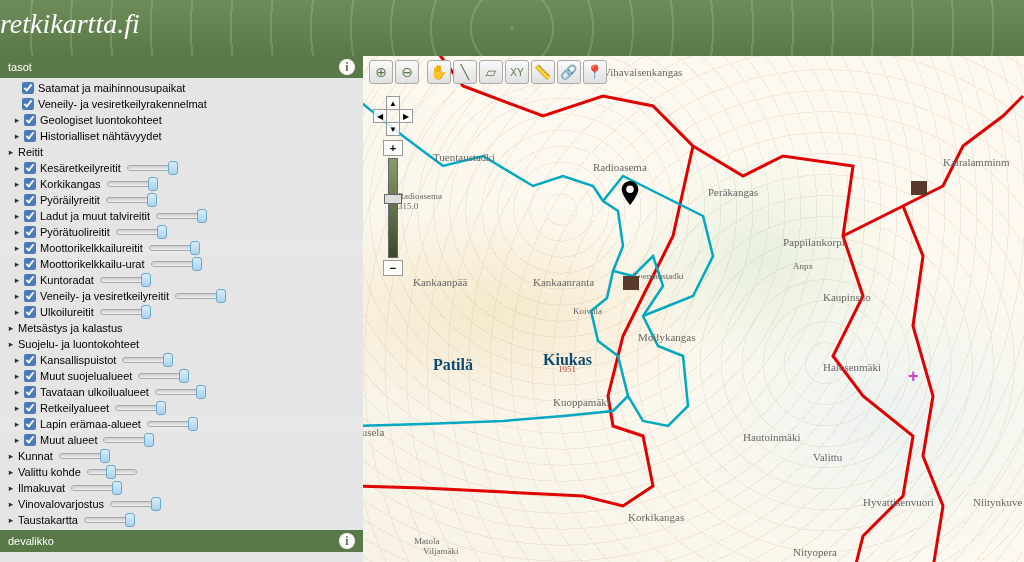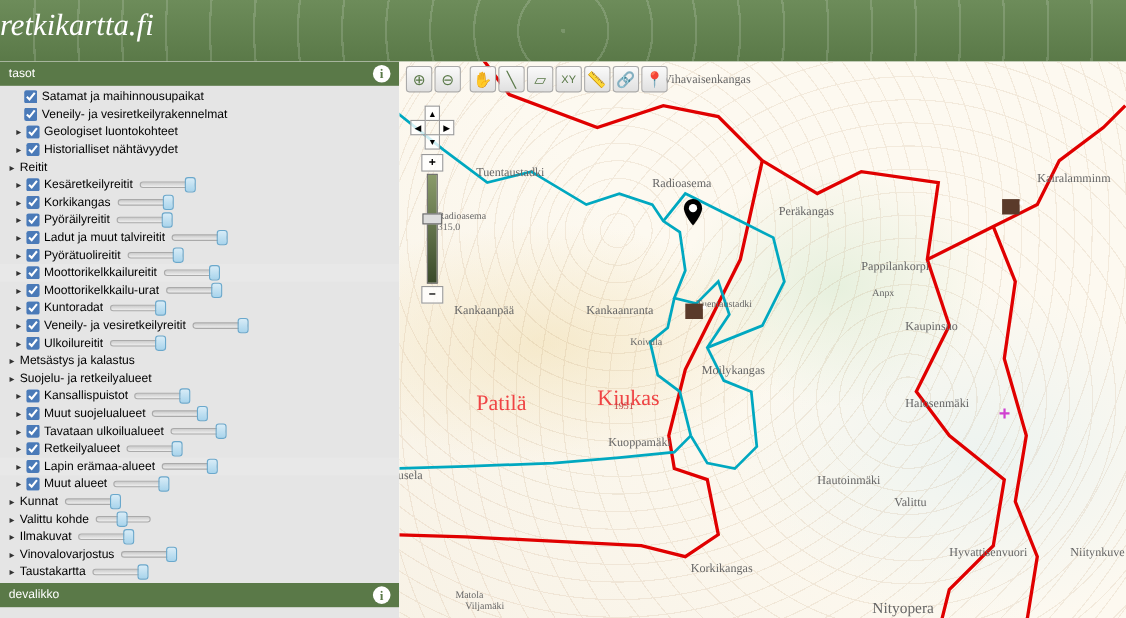--- a/index.html
+++ b/index.html
@@ -239,21 +239,21 @@
   fill: none;
   z-index: 2;
 }
 .map-label {
   position: absolute;
   font-size: 11px;
   color: #666;
   z-index: 3;
   font-family: serif;
 }
-.map-label.lg { font-size: 20px; color: #ef4444; }
+.map-label.lg { font-size: 16px; color: #0c4a6e; font-weight: bold; }
 .marker-pin {
   position: absolute;
   z-index: 5;
 }
 .pin-shape {
   width: 18px;
   height: 24px;
   position: relative;
 }
 .pin-shape svg { width: 100%; height: 100%; }
@@ -425,21 +425,21 @@
               <span class="slider-handle"></span>
             </span>
           </span>
         </div>
         <div class="layer-item indent-0">
           <span class="expand-icon">▸</span>
           <span class="layer-label">Metsästys ja kalastus</span>
         </div>
         <div class="layer-item indent-0">
           <span class="expand-icon">▸</span>
-          <span class="layer-label">Suojelu- ja retkeilyalueet</span>
+          <span class="layer-label">Suojelu- ja luontokohteet</span>
         </div>
         <div class="layer-item indent-1">
           <span class="expand-icon">▸</span>
           <input type="checkbox" class="checkbox" checked="" style="">
           <span class="layer-label">Kansallispuistot</span>
           <span class="slider">
             <span class="slider-track">
               <span class="slider-handle"></span>
             </span>
           </span>
@@ -584,21 +584,21 @@
     <div class="map-label" style="top:305px;left:460px">Halosenmäki</div>
     <div class="map-label" style="top:340px;left:190px">Kuoppamäki</div>
     <div class="map-label" style="top:370px;left:-5px">Iusela</div>
     <div class="map-label" style="top:375px;left:380px">Hautoinmäki</div>
     <div class="map-label" style="top:395px;left:450px">Valittu</div>
     <div class="map-label" style="top:455px;left:265px">Korkikangas</div>
     <div class="map-label" style="top:440px;left:500px">Hyvattisenvuori</div>
     <div class="map-label" style="top:440px;left:610px">Niitynkuve</div>
     <div class="map-label" style="top:480px;left:51px;font-size:9px">Matola</div>
     <div class="map-label" style="top:490px;left:60px;font-size:9px">Viljamäki</div>
-    <div class="map-label" style="top:490px;left:430px;font-size:14px">Nityopera</div>
+    <div class="map-label" style="top:490px;left:430px;font-size:11px">Nityopera</div>
 
     <div class="marker-pin" style="top:125px;left:258px">
       <div class="pin-shape"><svg viewBox="0 0 24 32">
             <path fill="#000" d="M12 0C6 0 1 5 1 11c0 8 11 21 11 21s11-13 11-21C23 5 18 0 12 0z"></path>
             <circle cx="12" cy="11" r="5" fill="#fff"></circle>
           </svg></div>
     </div>
 
     <div class="brown-marker" style="top:220px;left:260px"></div>
     <div class="brown-marker" style="top:125px;left:548px"></div>

